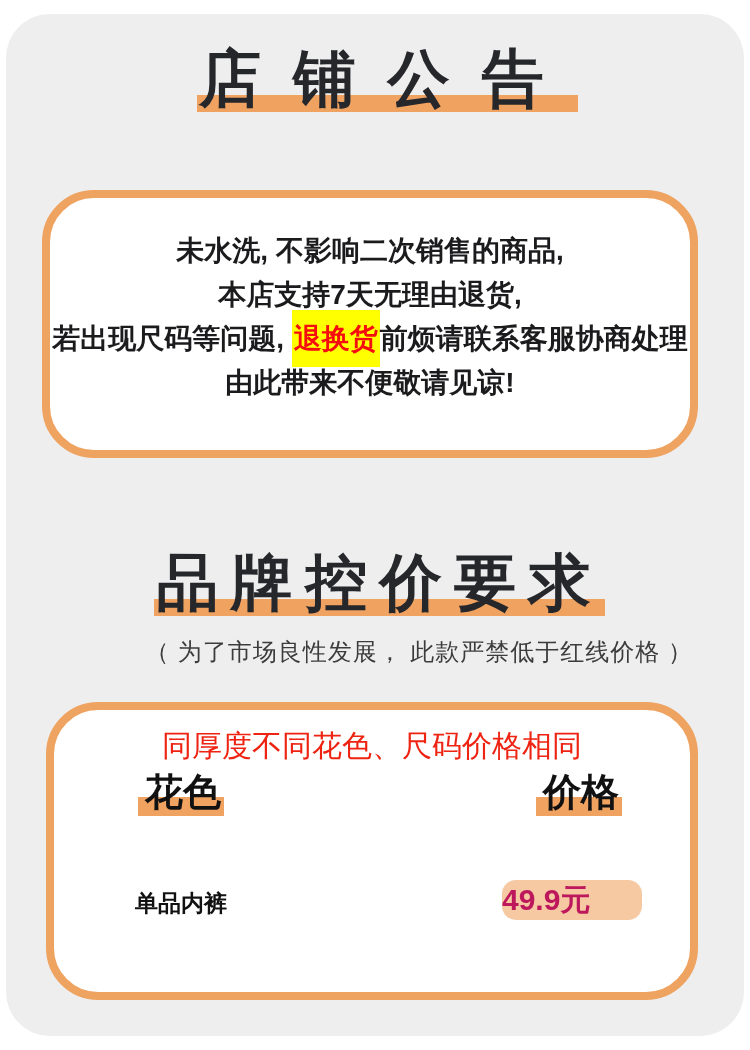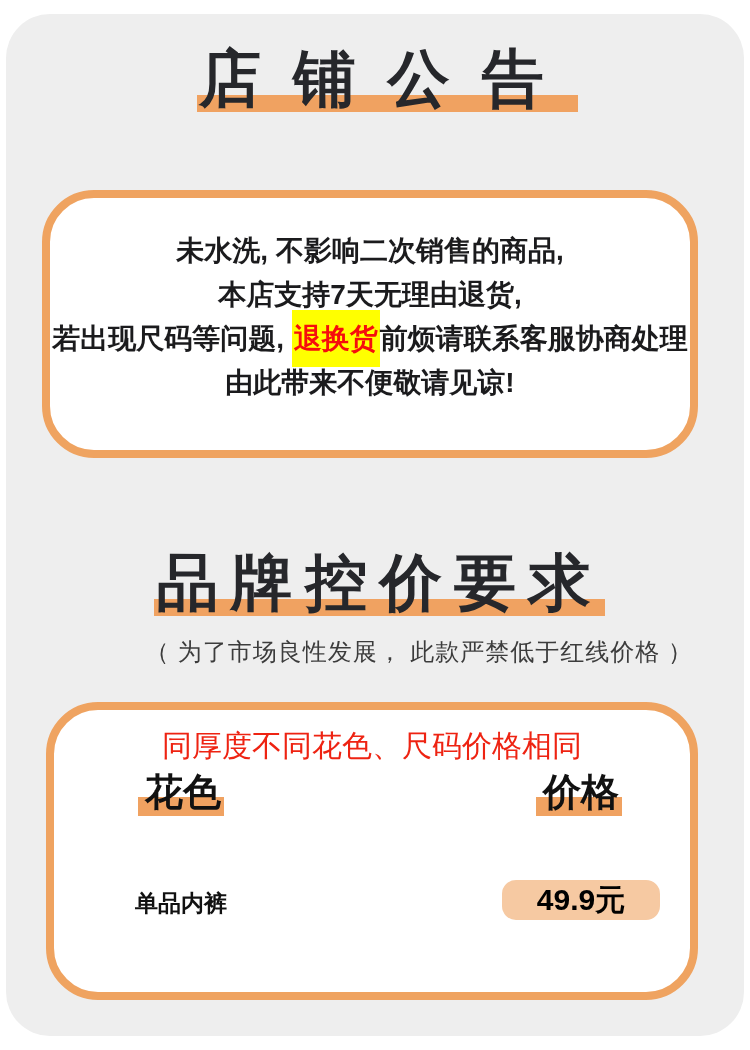--- a/index.html
+++ b/index.html
@@ -77,24 +77,24 @@
   }
   .col-header.c1 { left:91px;  top:62px;text-align:right; }
   .col-header.c2 { left:489px; top:62px; }
 
   .row-name {
     position:absolute; left:81px; top:178px;
     font-size:23px; font-weight:bold; color:#111111;
   }
   .price-pill {
     position:absolute; left:448px; top:170px;
-    width:158px; height:40px; border-radius:14px;
+    width:140px; height:40px; border-radius:14px;
     background:#f6c9a2;
-    text-align:center; line-height:40px;
-    font-size:30px; font-weight:bold; color:#000000;
+    text-align:left; line-height:40px;
+    font-size:30px; font-weight:bold; color:#be185d;
   }
 </style>
 </head>
 <body>
 
 <div class="canvas"></div>
 
 <div class="section-title title1">
   <span class="bar-underline">店铺公告</span>
 </div>

